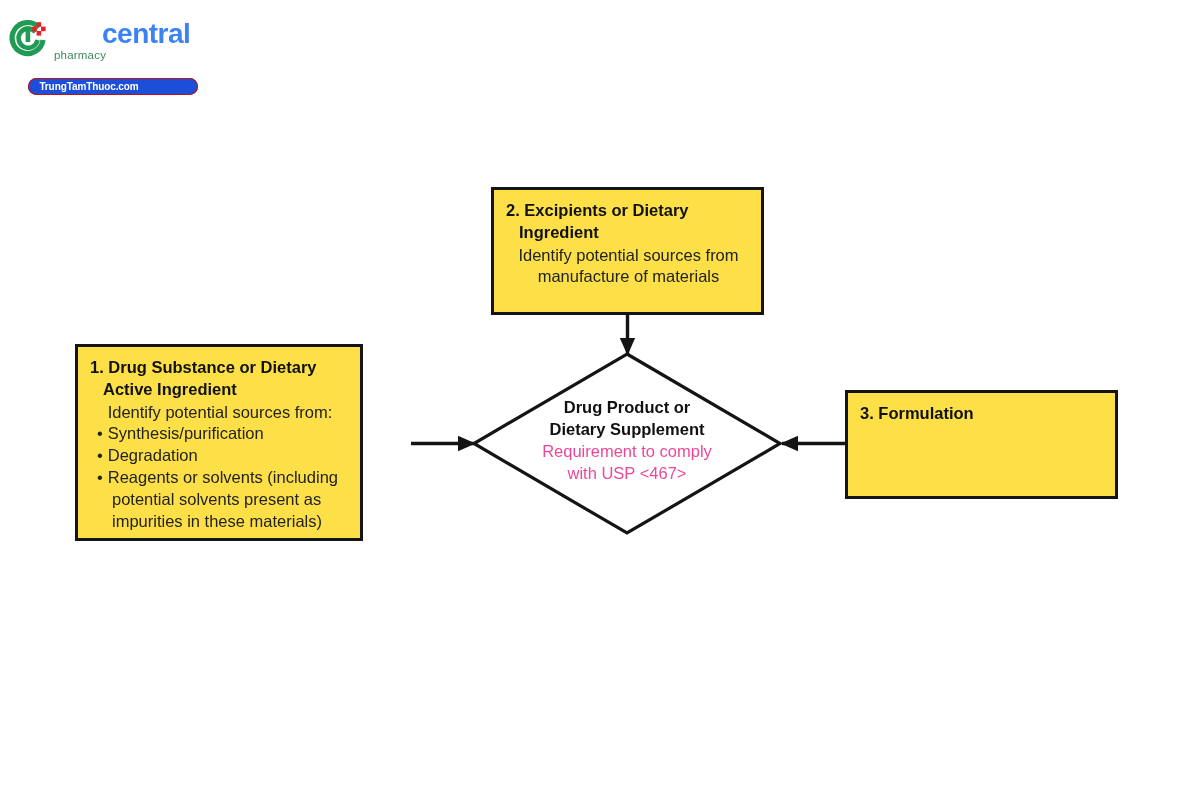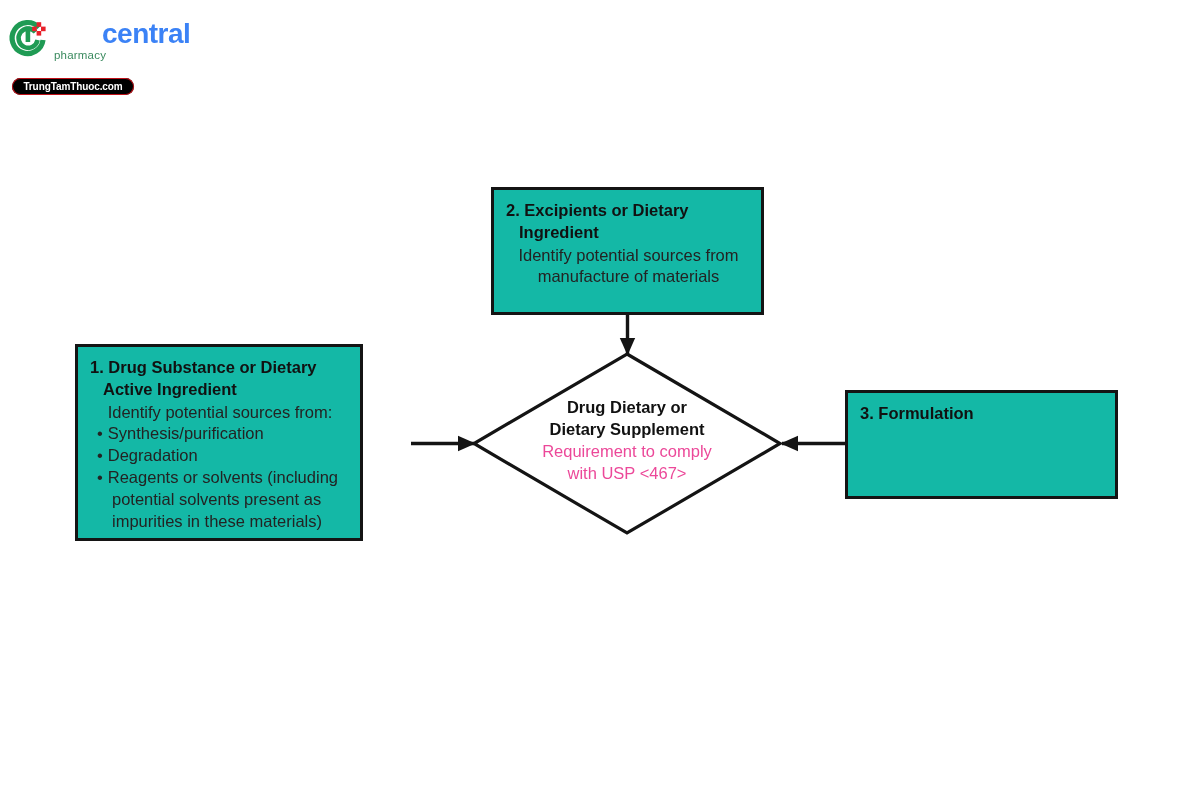--- a/index.html
+++ b/index.html
@@ -47,27 +47,28 @@
   }
   #logo-pharmacy {
     font-size: 11.5px;
     color: #3a8a5e;
     display: block;
     margin-top: 2px;
     letter-spacing: 0.2px;
   }
   #logo-banner {
     position: absolute;
-    left: 6px;
+    left: 22px;
     top: 64px;
     width: 122px;
     height: 17px;
-    background: #000000;
+    background: #1d4ed8;
     border-radius: 9px;
     box-shadow: inset 0 0 0 1px #c01018;
+    padding-left: 48px;
   }
   #logo-banner-text {
     position: absolute;
     left: 0;
     top: 0;
     width: 122px;
     height: 17px;
     line-height: 17px;
     text-align: center;
     color: #ffffff;
@@ -80,21 +81,21 @@
   
   #diagram {
     position: absolute;
     left: 0;
     top: 0;
     width: 1200px;
     height: 800px;
   }
   .node-box {
     position: absolute;
-    background: #14b8a6;
+    background: #fde047;
     border: 3px solid #141414;
     box-sizing: border-box;
     padding: 9px 10px 8px 12px;
   }
   .node-title {
     font-size: 16.5px;
     font-weight: bold;
     line-height: 1.35;
     color: #111111;
     margin: 0 0 1px 0;
@@ -249,20 +250,20 @@
 
   <div class="node-box" id="box-formulation">
     <p class="node-title">
       <span>3.</span>
       <span>Formulation</span>
     </p>
   </div>
 
   <div id="diamond-wrap">
     <div id="diamond-label">
-      <div class="diamond-title">Drug Dietary or</div>
+      <div class="diamond-title">Drug Product or</div>
       <div class="diamond-title">Dietary Supplement</div>
       <div class="diamond-sub">Requirement to comply</div>
       <div class="diamond-sub">with USP &lt;467&gt;</div>
     </div>
   </div>
 
 </div>
 
 </body></html>

